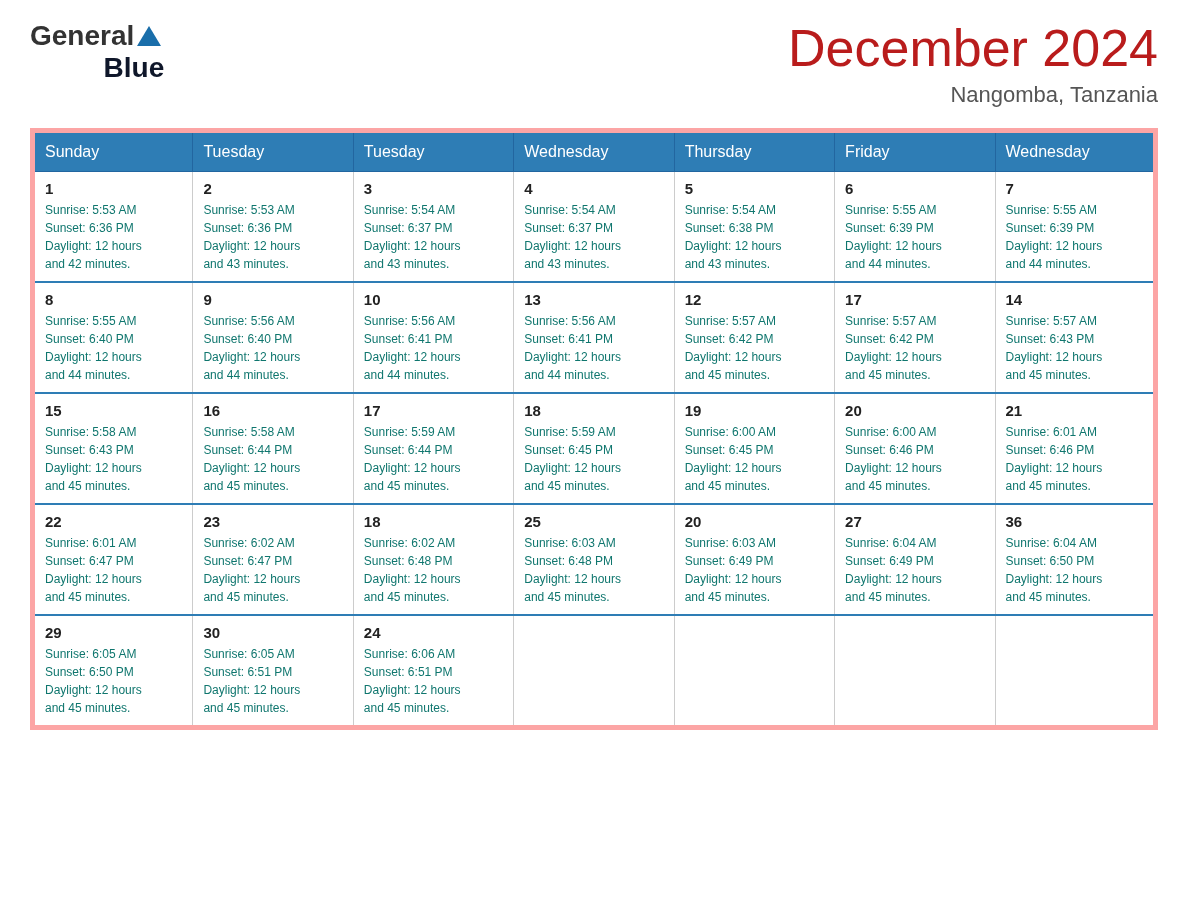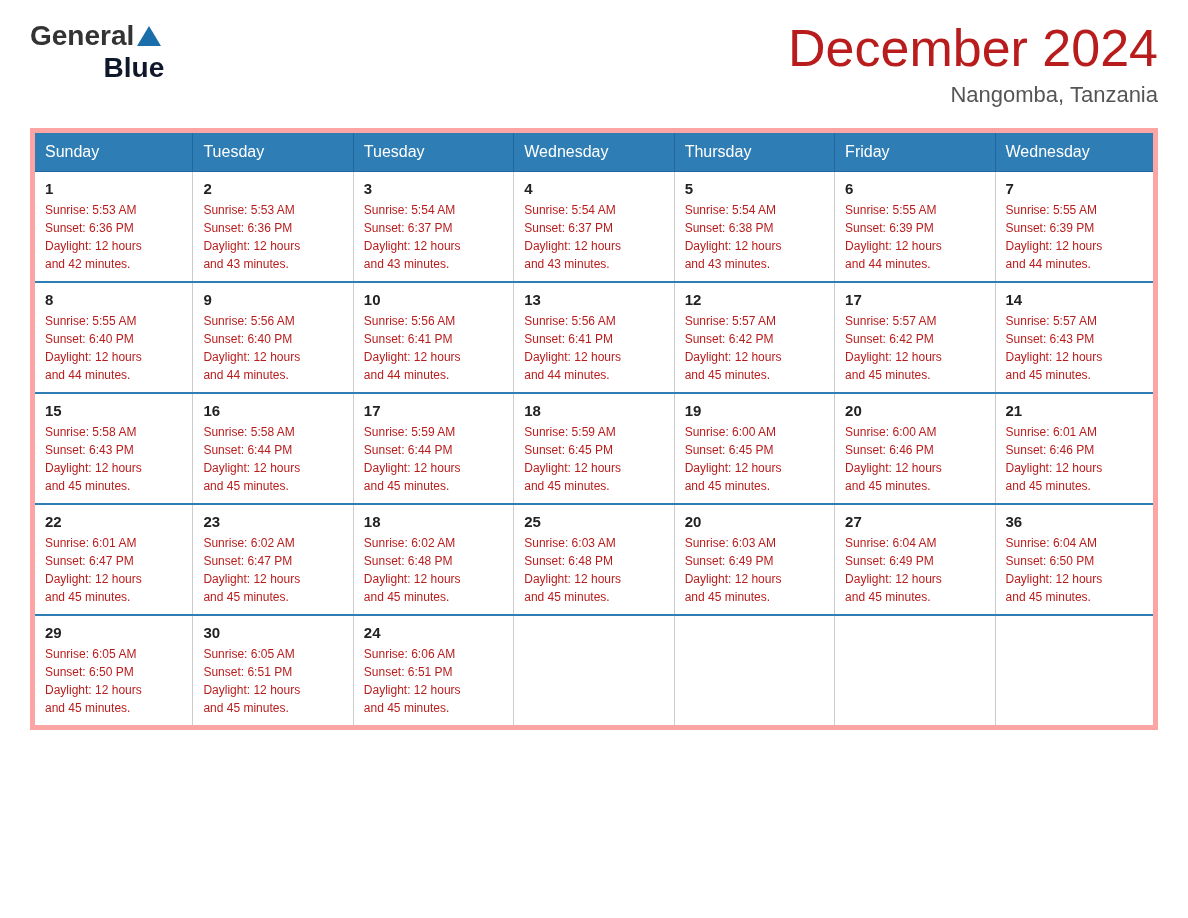--- a/index.html
+++ b/index.html
@@ -83,21 +83,21 @@
     }
     .day-number {
       font-size: 15px;
       font-weight: bold;
       color: #222;
       display: block;
       margin-bottom: 4px;
     }
     .day-info {
       font-size: 12px;
-      color: #b91c1c;
+      color: #0f766e;
       line-height: 1.5;
     }
     .empty-cell {
       background: #fff;
     }
     .row-divider td {
       border-top: 2px solid #2e7db5;
     }
   </style>
 </head>

